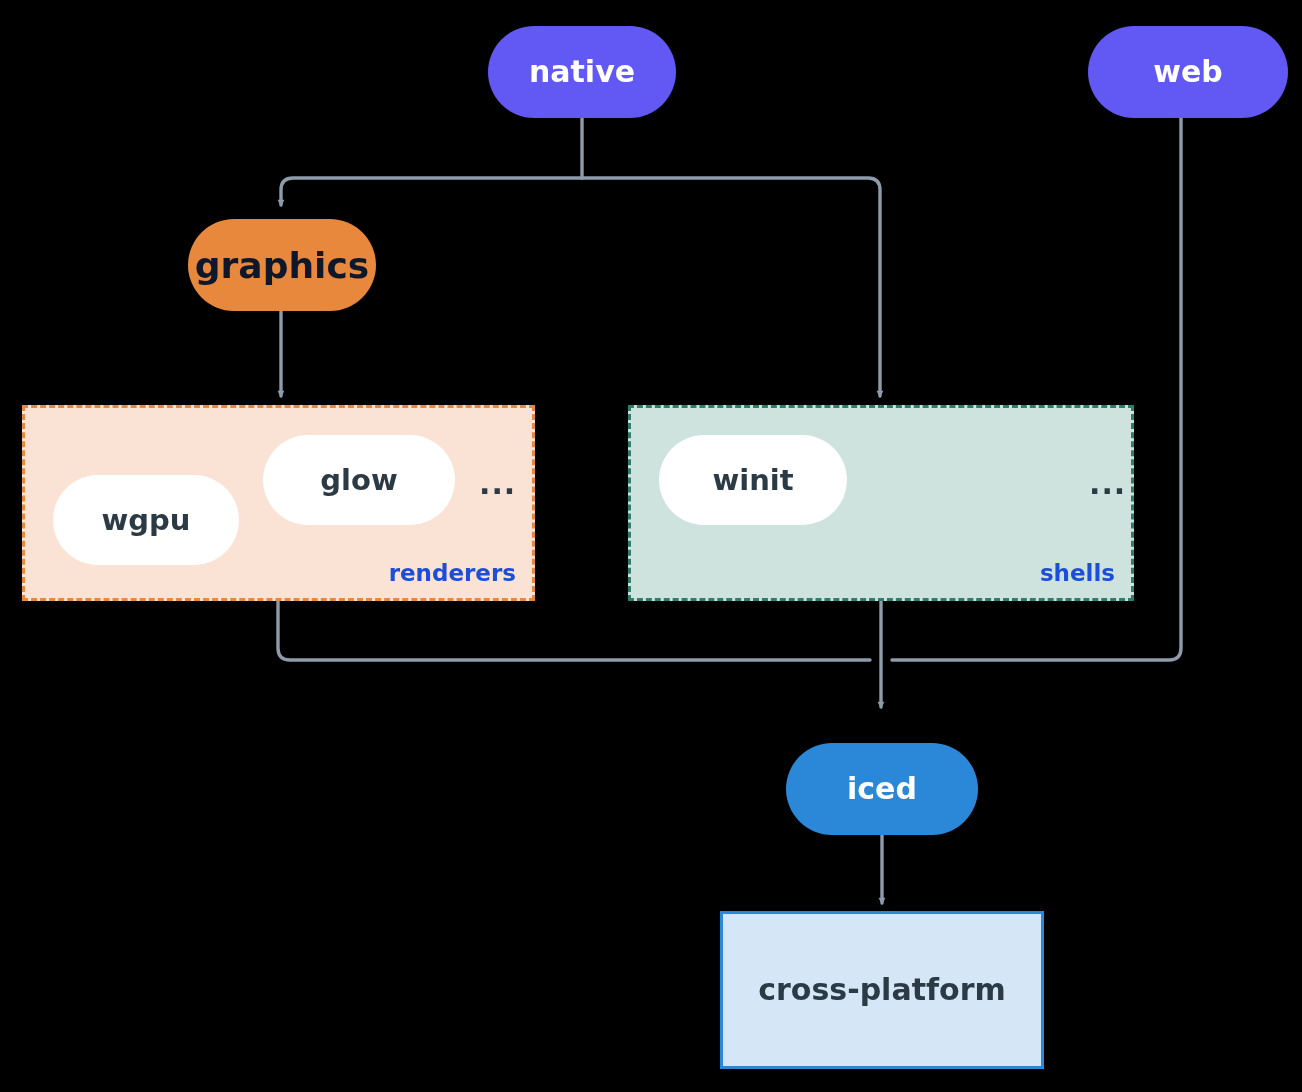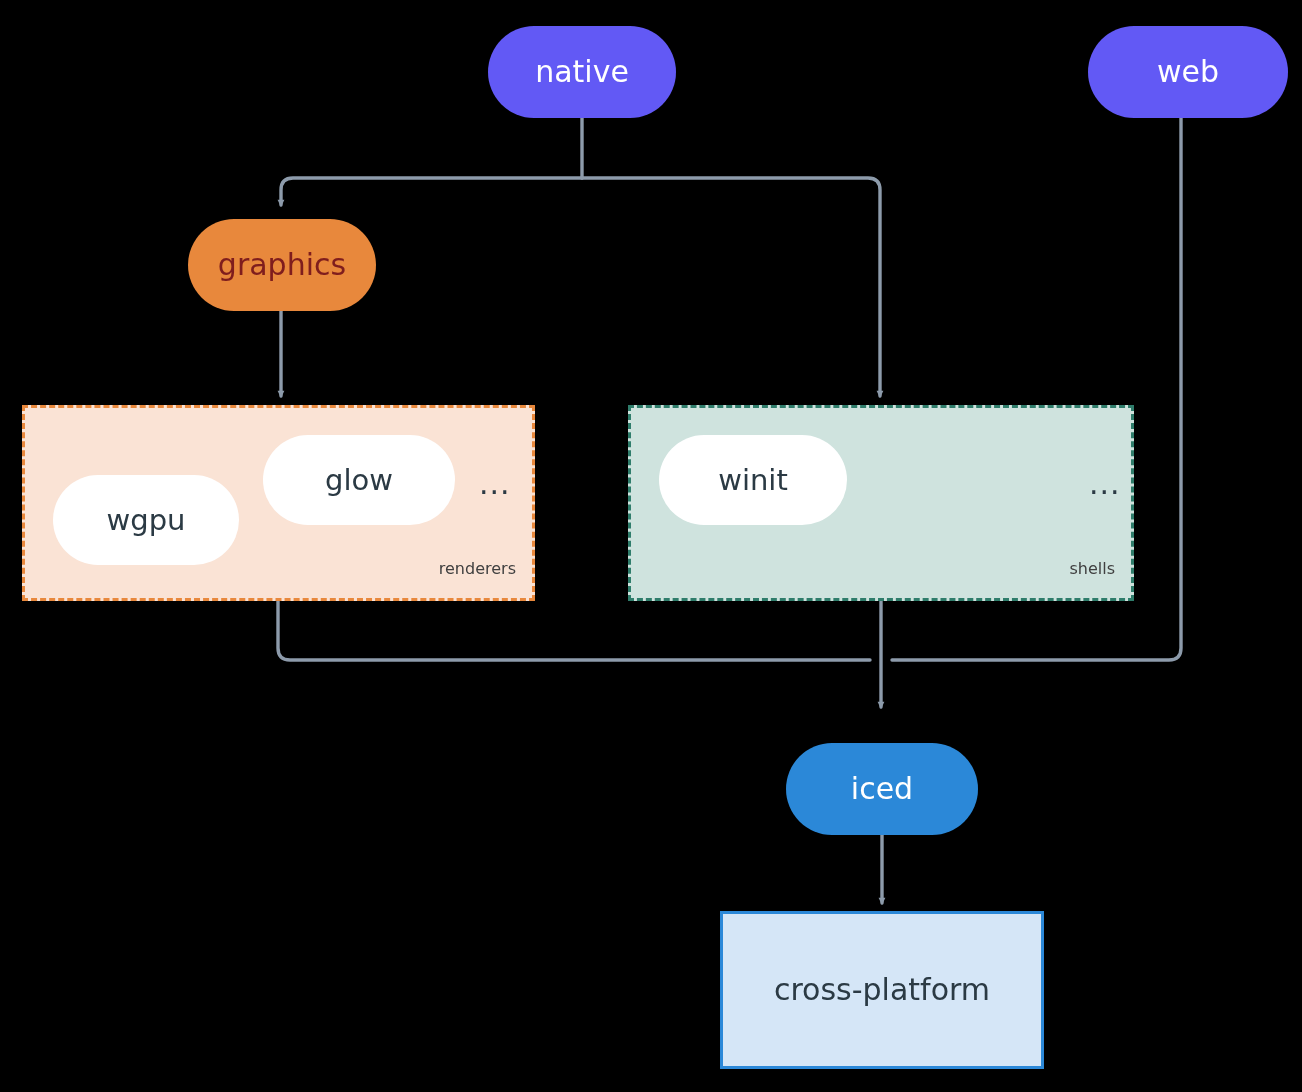--- a/index.html
+++ b/index.html
@@ -12,20 +12,21 @@
     width: 1302px;
     height: 1092px;
     overflow: hidden;
     font-family: "DejaVu Sans", "Liberation Sans", sans-serif;
   }
   #diagram {
     position: relative;
     width: 1302px;
     height: 912px;
     background: #000000;
+    font-weight: bold;
   }
   #edge-layer {
     position: absolute;
     left: 0;
     top: 0;
     width: 1302px;
     height: 1092px;
     pointer-events: none;
   }
 
@@ -43,22 +44,22 @@
   .pill {
     border-radius: 999px;
   }
   .pill-purple {
     background: #6259f5;
     color: #ffffff;
     font-size: 30px;
   }
   .pill-orange {
     background: #e8883c;
-    color: #7f1d1d;
-    font-size: 30px;
+    color: #0f172a;
+    font-size: 36px;
   }
   .pill-blue {
     background: #2b88d8;
     color: #ffffff;
     font-size: 30px;
     margin-top: 30px;
   }
   .pill-white {
     background: #ffffff;
     color: #2b3a44;
@@ -74,23 +75,23 @@
     background: #fae3d5;
     border: 3px dashed #e8883c;
   }
   .group-shells {
     background: #cfe3de;
     border: 3px dashed #2f7d6b;
   }
   .group-label {
     position: absolute;
     right: 16px;
-    bottom: 20px;
-    font-size: 16px;
-    color: #404040;
+    bottom: 12px;
+    font-size: 23px;
+    color: #1d4ed8;
     white-space: nowrap;
   }
   .ellipsis {
     position: absolute;
     font-size: 30px;
     color: #2b3a44;
     letter-spacing: 1px;
     white-space: nowrap;
   }
 

